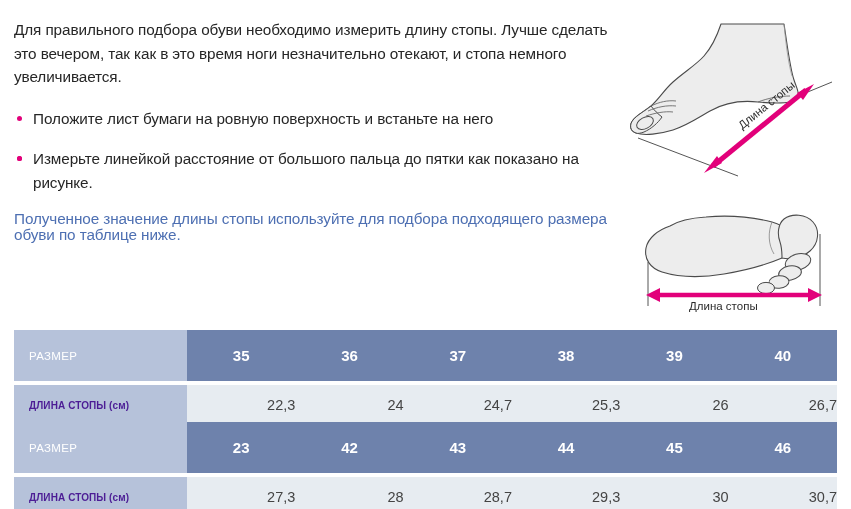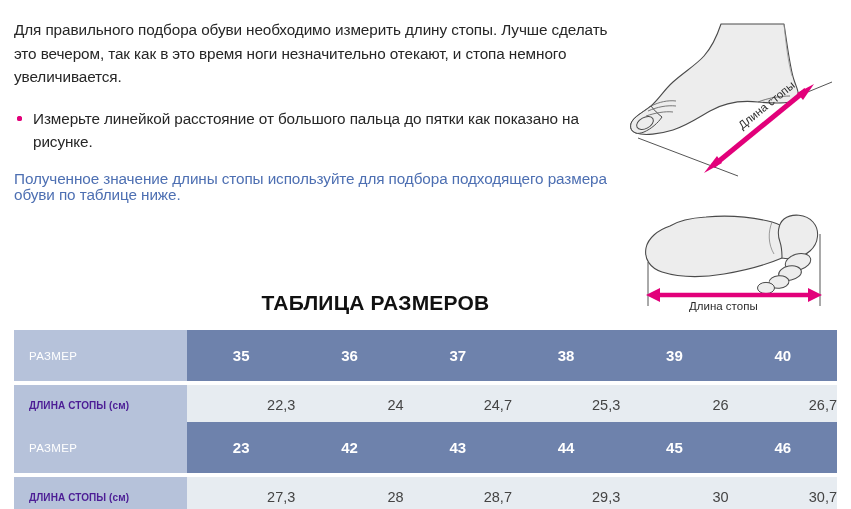--- a/index.html
+++ b/index.html
@@ -137,20 +137,24 @@
 
 <div id="page">
 
   <div class="text-col">
 
     <p class="intro">Для правильного подбора обуви необходимо измерить длину стопы. Лучше сделать это вечером, так как в это время ноги незначительно отекают, и стопа немного увеличивается.</p>
 
     <div class="bullet-list">
       <div class="bullet-item">
         <span class="bullet-dot"></span>
+        <span>Положите лист бумаги на ровную поверхность и встаньте на него</span>
+      </div>
+      <div class="bullet-item">
+        <span class="bullet-dot"></span>
       </div>
       <div class="bullet-item">
         <span class="bullet-dot"></span>
         <span>Измерьте линейкой расстояние от большого пальца до пятки как показано на рисунке.</span>
       </div>
     </div>
 
     <p class="note">Полученное значение длины стопы используйте для подбора подходящего размера обуви по таблице ниже.</p>
   </div>
 
@@ -212,21 +216,20 @@
 
       <g>
         <line x1="26" y1="107" x2="182" y2="107" stroke="#e2007a" stroke-width="4.5"></line>
         <polygon points="16,107 30,100 30,114" fill="#e2007a"></polygon>
         <polygon points="192,107 178,100 178,114" fill="#e2007a"></polygon>
       </g>
     </svg>
     <span class="rot-label" style="left:59px; top:112px;">Длина стопы</span>
   </div>
 
-  <div class="table-title">ТАБЛИЦА РАЗМЕРОВ</div>
 
   <table class="size-table" id="table-1">
     <colgroup>
       <col style="width:173px">
       <col span="6" style="width:108.3px">
     </colgroup>
     <tbody>
       <tr class="row-head">
         <td class="label-cell">РАЗМЕР</td>
         <td class="size-cell">35</td>

